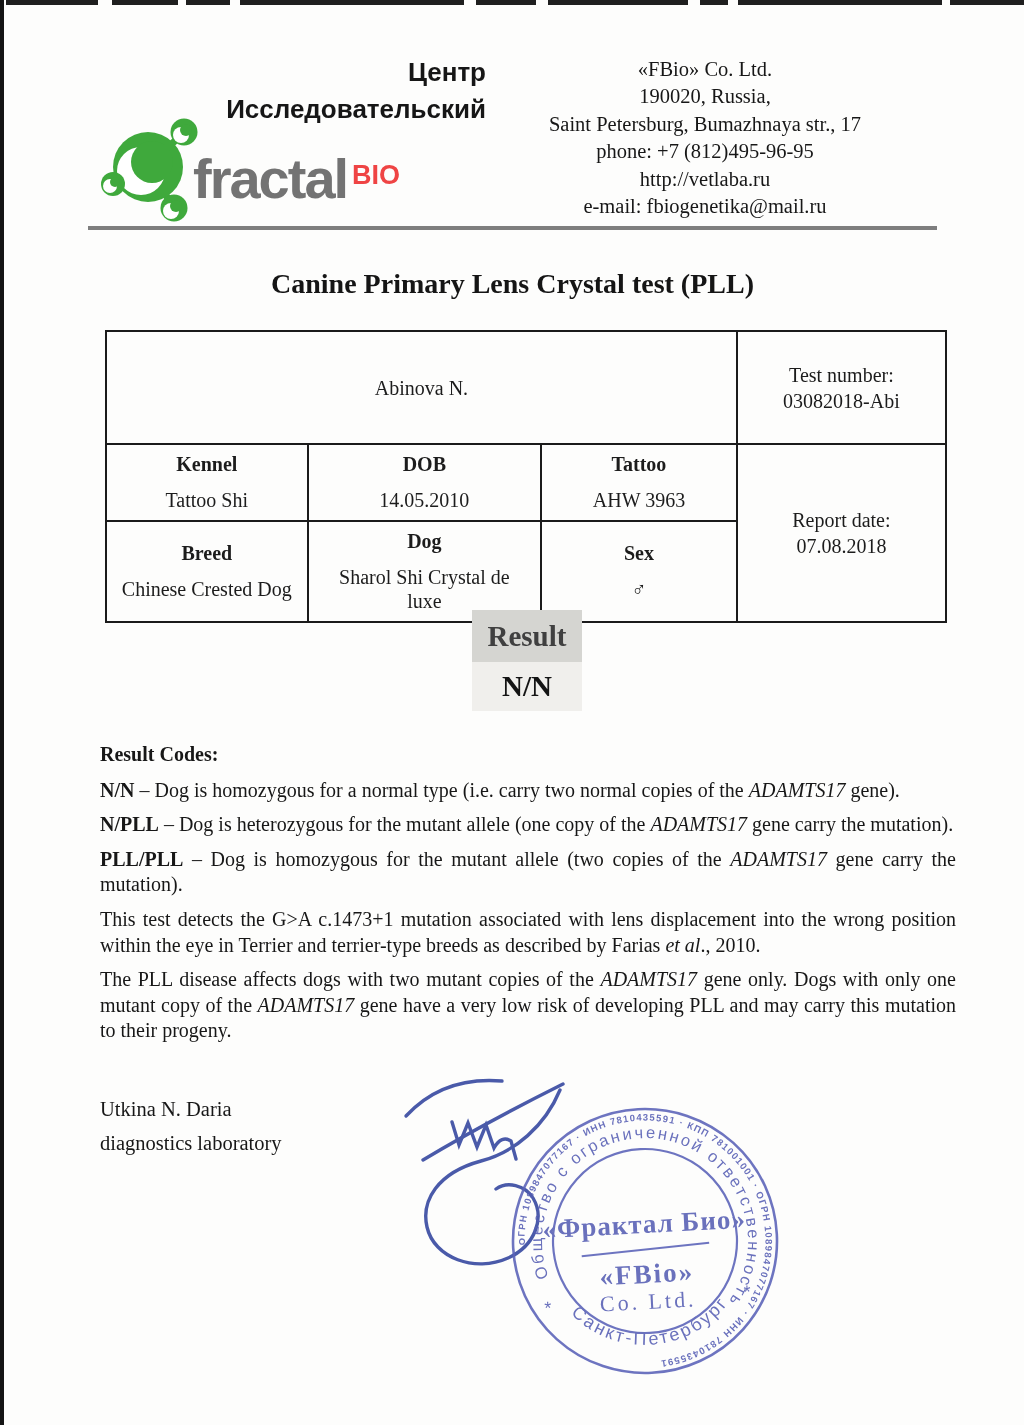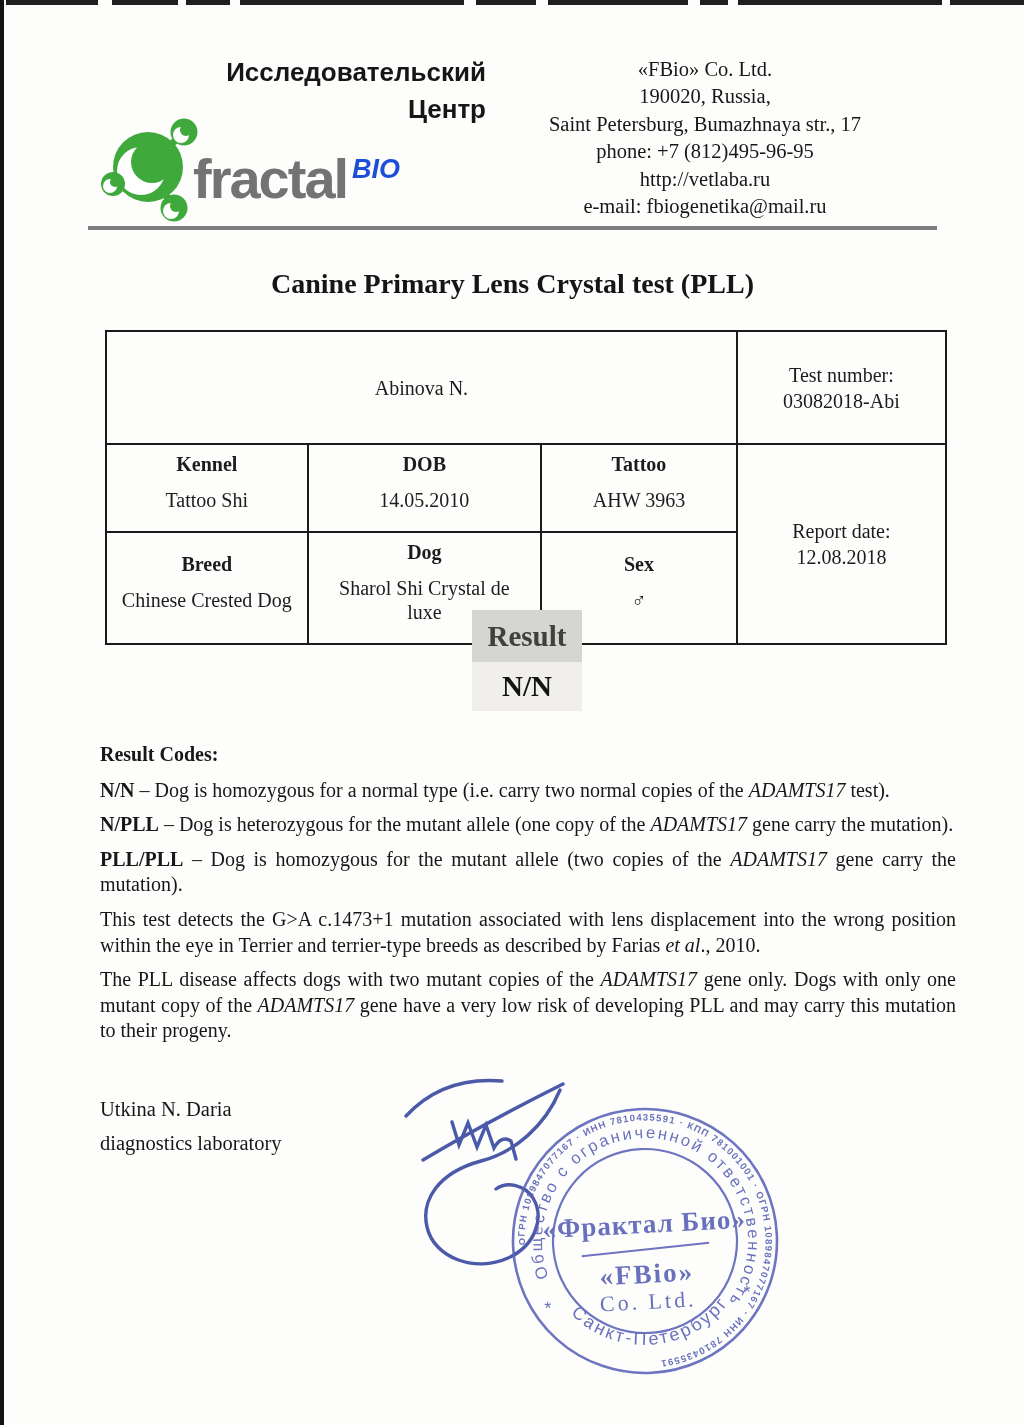--- a/index.html
+++ b/index.html
@@ -31,25 +31,24 @@
     font-size:20.5px; line-height:27.4px;
     color:#171717;
   }
   #logo-text {
     left:193px; top:146px;
     font-family:"Liberation Sans", sans-serif;
     font-weight:600; font-size:56px; letter-spacing:-2px;
     color:#737373;
   }
   #logo-sup {
-    left:352px; top:154px;
+    left:352px; top:160px;
     font-family:"Liberation Sans", sans-serif;
     font-weight:bold; font-size:27px;
-    color:#1d4ed8;
-    font-style:italic;
+    color:#ef4444;
   }
   #header-rule { left:88px; top:226px; width:849px; height:4px; background:#7e7e7e; }
 
   
   #doc-title {
     left:88px; top:268px; width:849px;
     text-align:center;
     font-weight:bold; font-size:28px;
     color:#151515;
   }
@@ -59,21 +58,21 @@
   #info-table td {
     border:2px solid #1b1b1b;
     text-align:center; vertical-align:middle;
     font-size:20px;
   }
   #info-table .lbl { font-weight:bold; display:block; margin-bottom:12px; }
   #info-table .val { display:block; line-height:24px; }
   td.owner-cell { height:113px; }
   tr.field-row-1 td { height:72px; }
   tr.field-row-2 td { height:91px; }
-  td.fieldcell { padding:8px 6px 19px; vertical-align:top; }
+  td.fieldcell { padding:8px 6px 8px; vertical-align:top; }
   td.side-cell { line-height:26px; }
 
   
   #result-label {
     left:472px; top:610px; width:110px; height:52px;
     background:#d5d5d1;
     display:flex; align-items:center; justify-content:center;
     font-weight:bold; font-size:29px; color:#404040;
   }
   #result-value {
@@ -111,22 +110,22 @@
 <div class="abs top-seg" style="left:112px;width:66px"></div>
 <div class="abs top-seg" style="left:186px;width:44px"></div>
 <div class="abs top-seg" style="left:240px;width:224px"></div>
 <div class="abs top-seg" style="left:476px;width:60px"></div>
 <div class="abs top-seg" style="left:548px;width:140px"></div>
 <div class="abs top-seg" style="left:700px;width:28px"></div>
 <div class="abs top-seg" style="left:738px;width:204px"></div>
 <div class="abs top-seg" style="left:950px;width:74px"></div>
 
 <div id="ru-name" class="abs">
+  <div>Центр</div>
   <div>Исследовательский</div>
-  <div>Центр</div>
 </div>
 
 <svg class="abs" id="logo-icon-svg" style="left:86px;top:112px" width="126" height="118" viewBox="86 112 126 118">
   <g stroke="#3fa93c" stroke-width="7">
     <line x1="148" y1="167" x2="184" y2="132"></line>
     <line x1="148" y1="167" x2="174" y2="208"></line>
     <line x1="148" y1="167" x2="113" y2="184"></line>
   </g>
   <circle cx="148" cy="167" r="35" fill="#3fa93c"></circle>
   <circle cx="141" cy="171" r="24" fill="#ffffff"></circle>
@@ -182,21 +181,21 @@
     <td class="fieldcell">
       <span class="lbl">DOB</span>
       <span class="val">14.05.2010</span>
     </td>
     <td class="fieldcell">
       <span class="lbl">Tattoo</span>
       <span class="val">AHW 3963</span>
     </td>
     <td rowspan="2" class="side-cell">
       <span>Report date:</span><br>
-      <span>12.08.2018</span>
+      <span>07.08.2018</span>
     </td>
   </tr>
   <tr class="field-row-2">
     <td class="fieldcell">
       <span class="lbl">Breed</span>
       <span class="val">Chinese Crested Dog</span>
     </td>
     <td class="fieldcell">
       <span class="lbl">Dog</span>
       <span class="val" style="max-width:190px;margin:0 auto">Sharol Shi Crystal de luxe</span>
@@ -207,21 +206,21 @@
     </td>
   </tr>
 </tbody>
   </table>
 
 <div id="result-label" class="abs">Result</div>
 <div id="result-value" class="abs">N/N</div>
 
 <div id="codes" class="abs">
   <p class="heading">Result Codes:</p>
-  <p><span class="b">N/N</span><span> – Dog is homozygous for a normal type (i.e. carry two normal copies of the </span><span class="i">ADAMTS17</span><span> test).</span></p>
+  <p><span class="b">N/N</span><span> – Dog is homozygous for a normal type (i.e. carry two normal copies of the </span><span class="i">ADAMTS17</span><span> gene).</span></p>
   <p><span class="b">N/PLL</span><span> – Dog is heterozygous for the mutant allele (one copy of the </span><span class="i">ADAMTS17</span><span> gene carry the mutation).</span></p>
   <p><span class="b">PLL/PLL</span><span> – Dog is homozygous for the mutant allele (two copies of the </span><span class="i">ADAMTS17</span><span> gene carry the mutation).</span></p>
   <p><span>This test detects the G&gt;A c.1473+1 mutation associated with lens displacement into the wrong position within the eye in Terrier and terrier-type breeds as described by Farias </span><span class="i">et al</span><span>., 2010.</span></p>
   <p><span>The PLL disease affects dogs with two mutant copies of the </span><span class="i">ADAMTS17</span><span> gene only. Dogs with only one mutant copy of the </span><span class="i">ADAMTS17</span><span> gene have a very low risk of developing PLL and may carry this mutation to their progeny.</span></p>
 </div>
 
 <div id="signoff" class="abs">
   <div>Utkina N. Daria</div>
   <div>diagnostics laboratory</div>
 </div>

